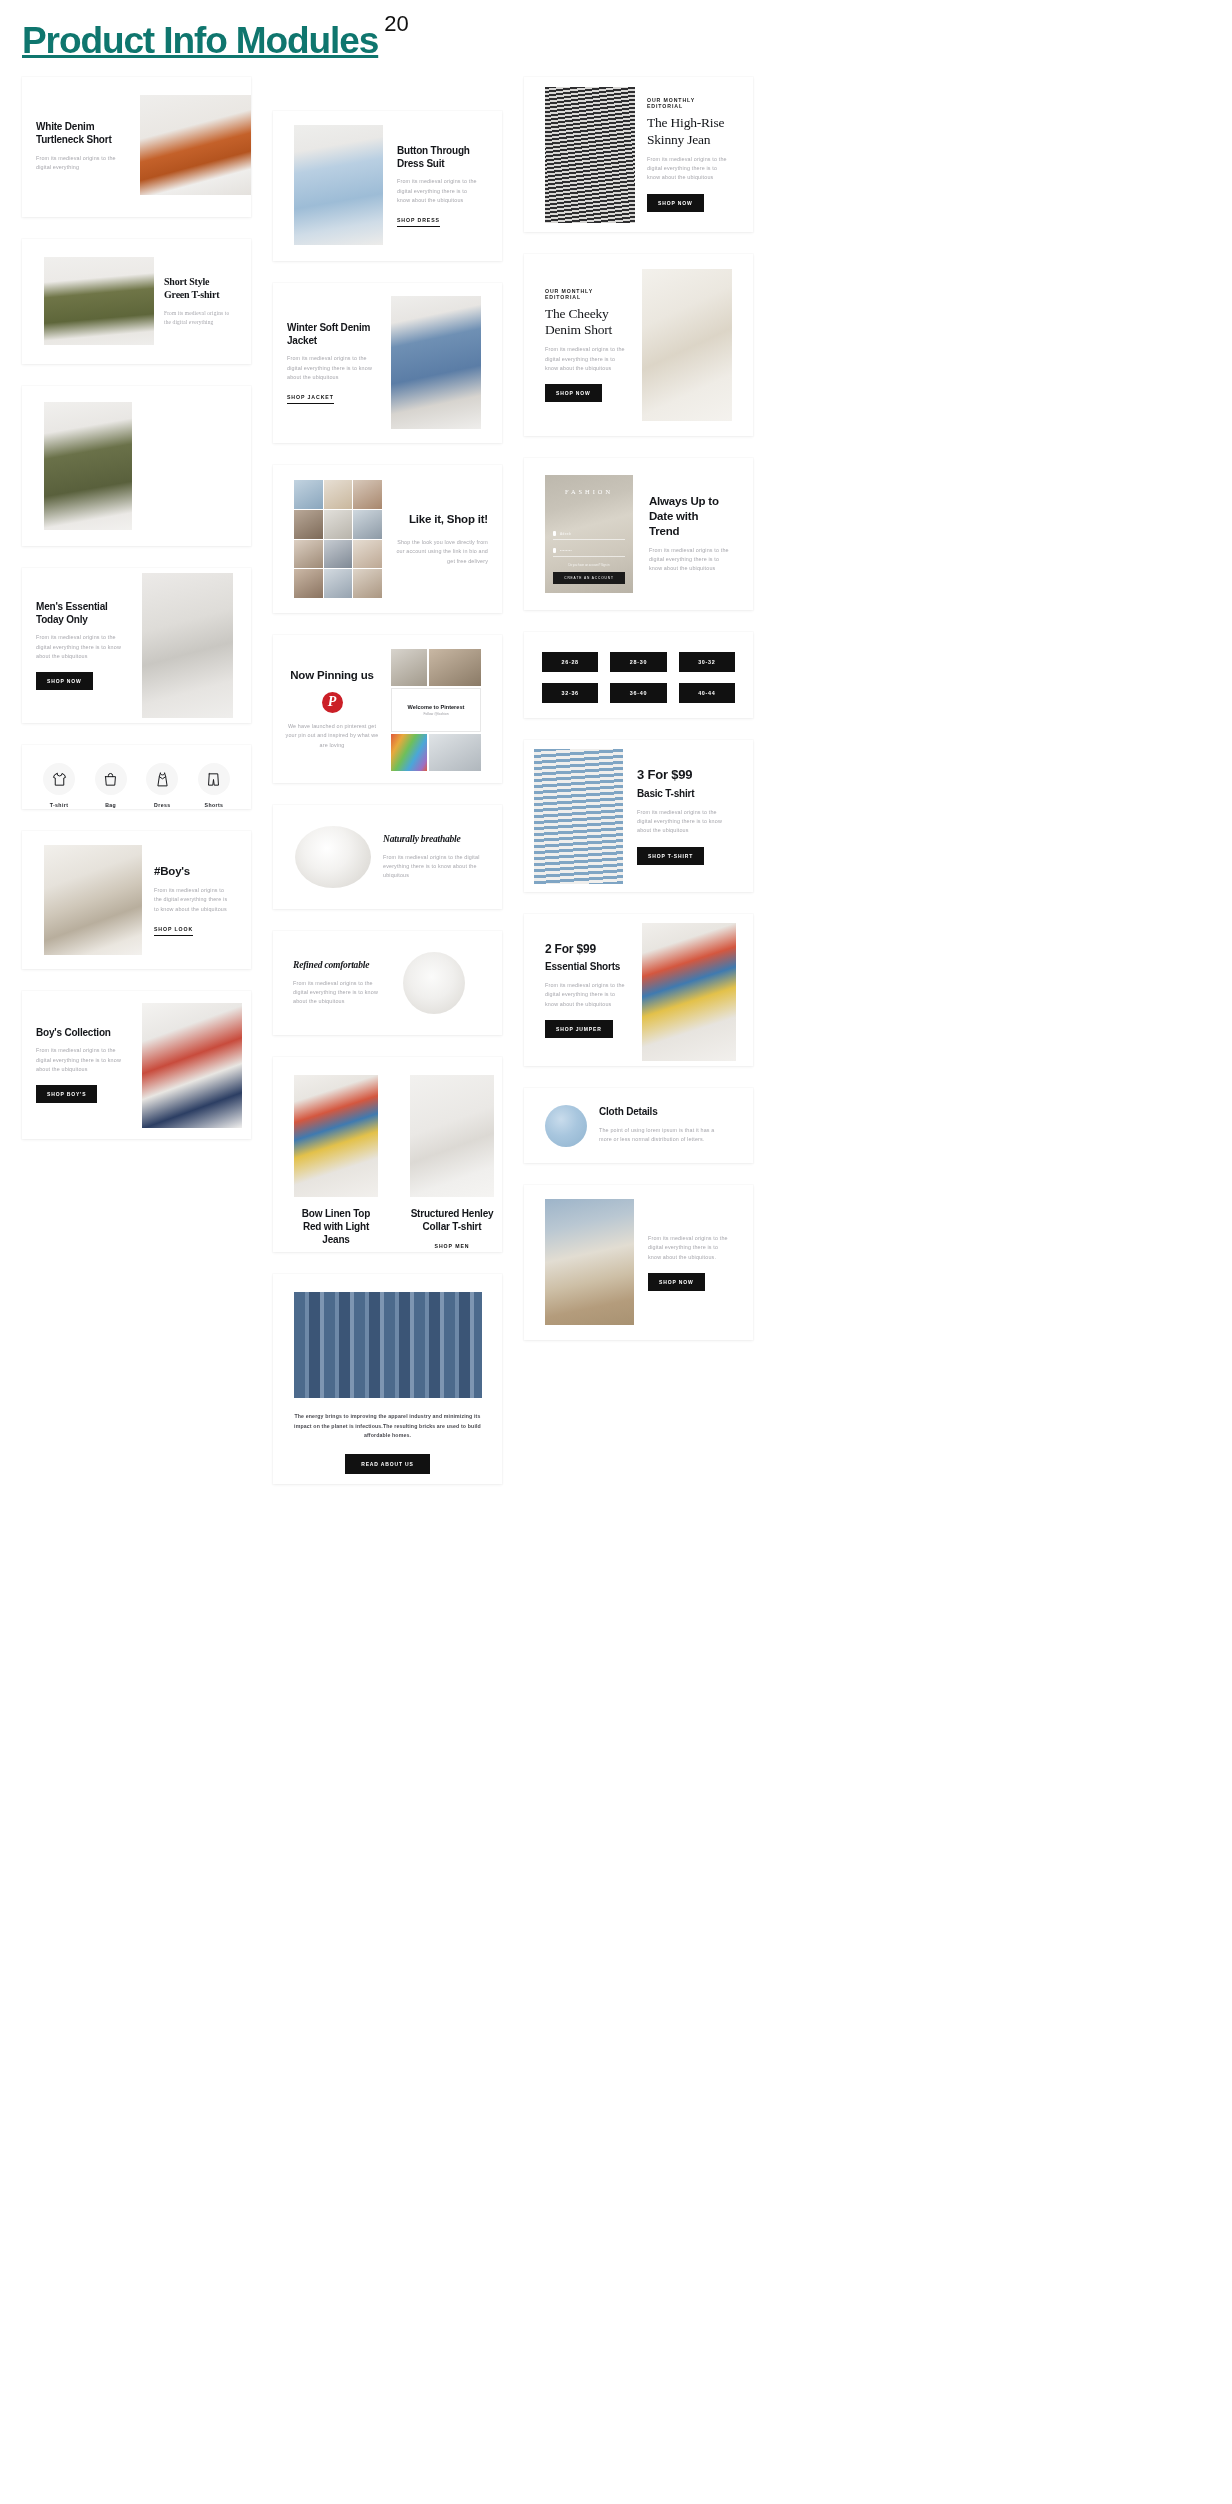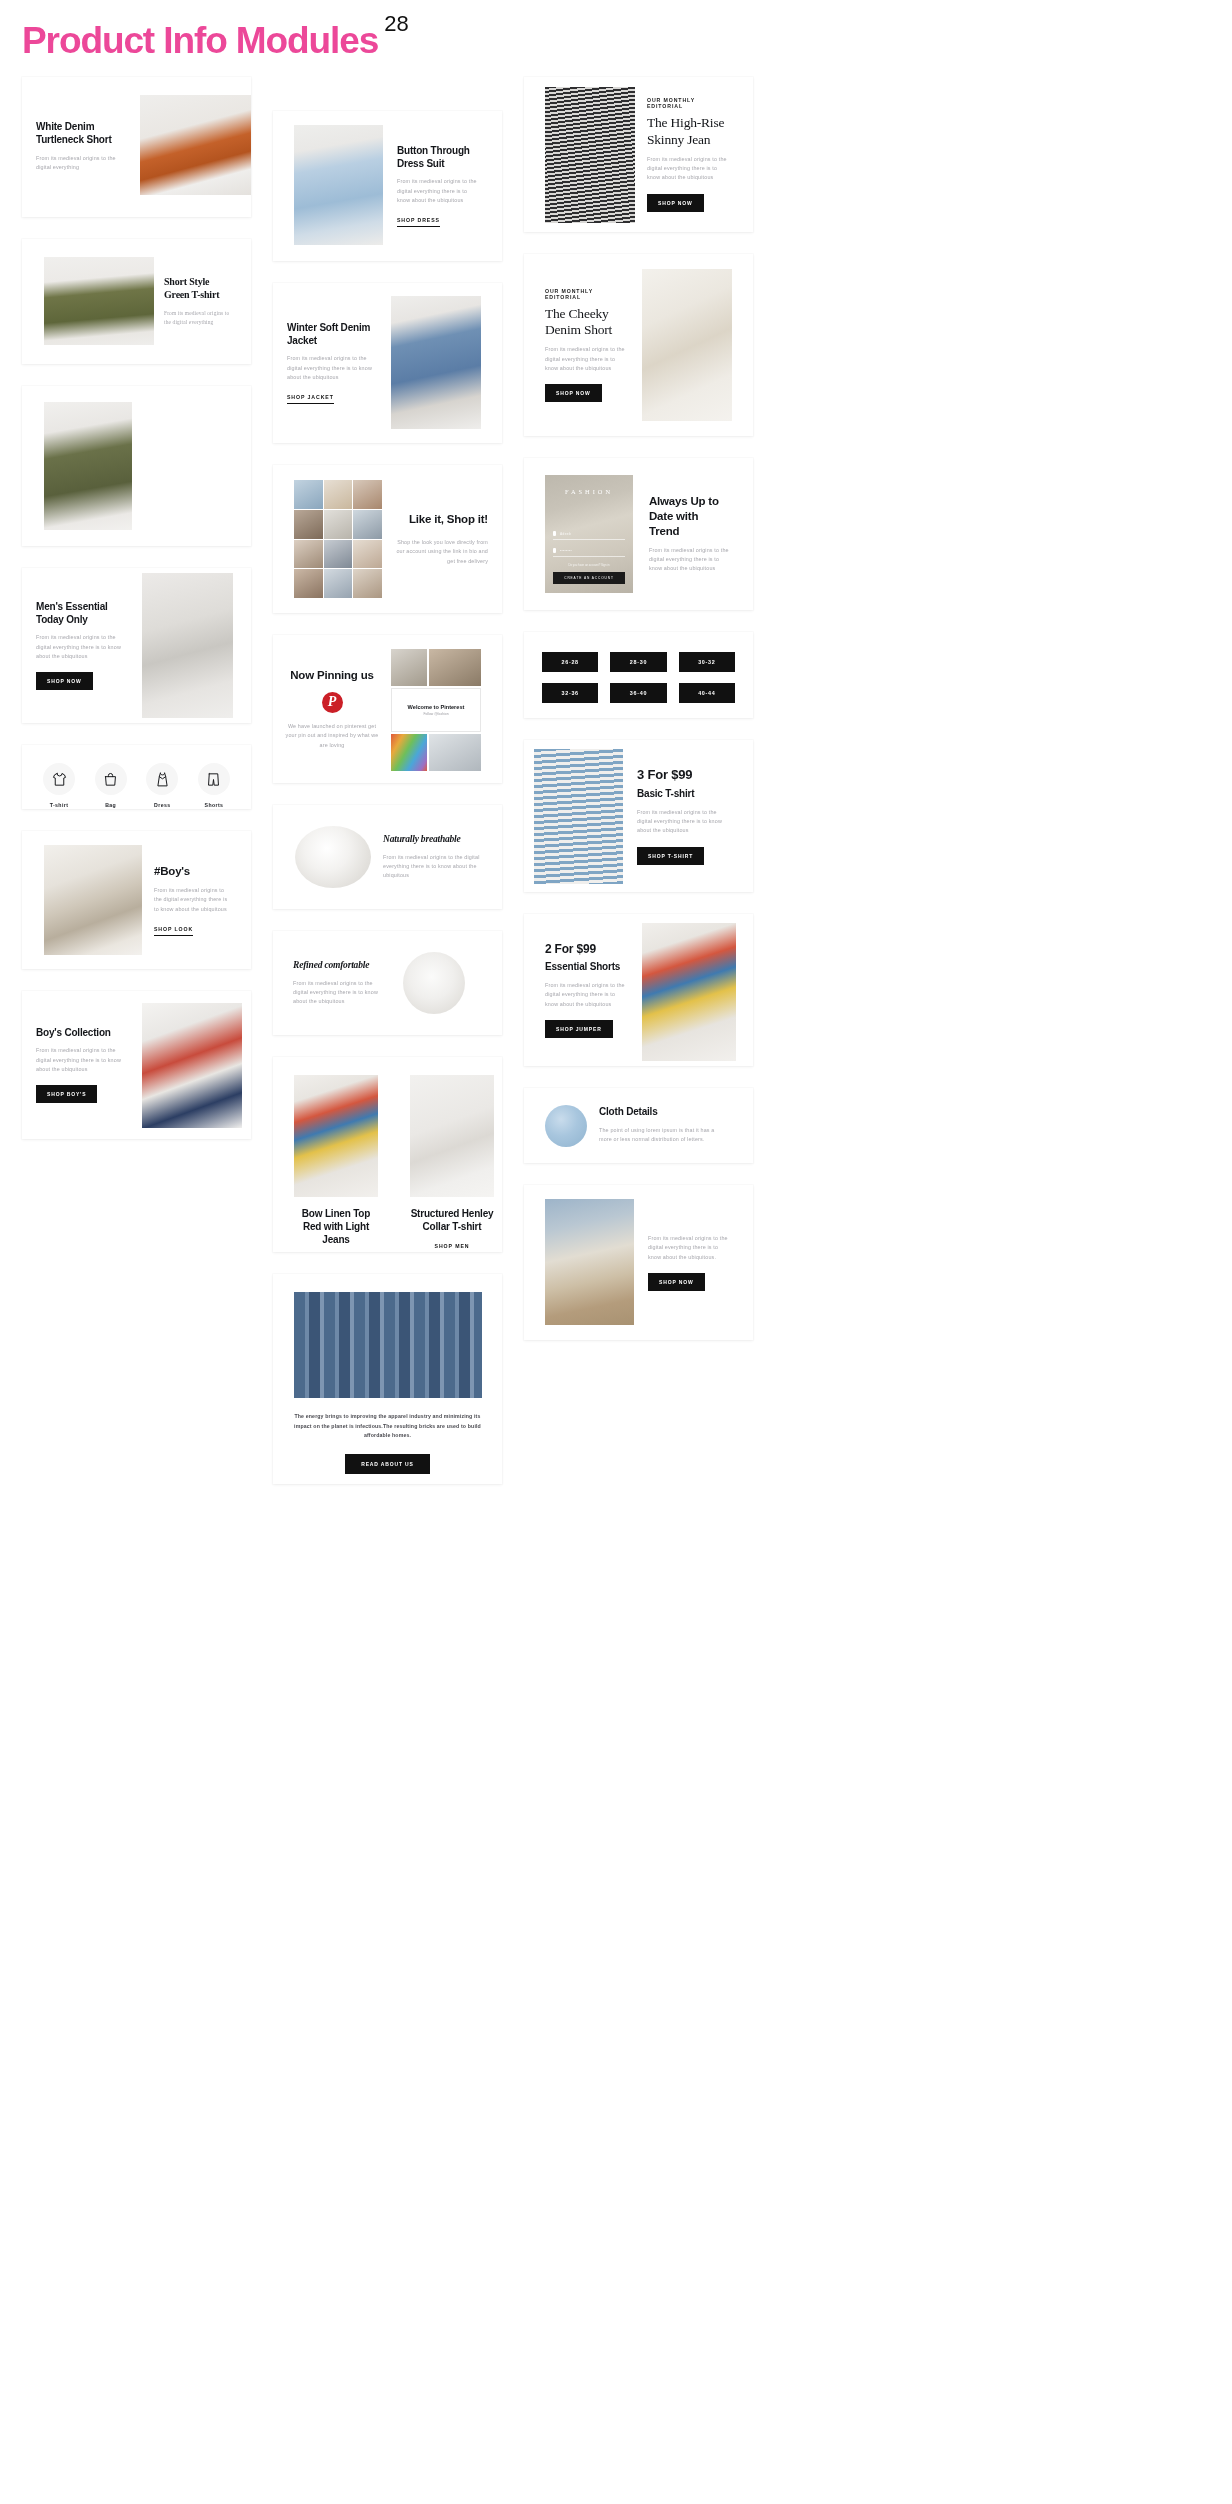--- a/index.html
+++ b/index.html
@@ -10,23 +10,24 @@
     -webkit-font-smoothing: antialiased;
   }
   .page { width: 1232px; padding: 0; position: relative; }
 
   
   .header { padding: 22px 0 18px 22px; }
   .header-title {
     font-size: 37px;
     font-weight: 700;
     letter-spacing: -1.1px;
-    color: #ec4899;
+    color: #0f766e;
     display: inline-block;
     line-height: 1;
+    text-decoration: underline;
   }
   .header-sup {
     font-size: 22px;
     font-weight: 400;
     color: #111;
     vertical-align: super;
     position: relative;
     top: -16px;
     left: 6px;
     letter-spacing: 0;
@@ -224,21 +225,21 @@
   .fashion-btn { background:#1a1a1a; color:#fff; font-size:3.2px; letter-spacing:.9px; text-align:center; padding:4px 0; margin-top:5px; }
 
   .svg-ico { width: 17px; height: 17px; stroke: #17181b; stroke-width: 1.4; fill: none; stroke-linejoin: round; stroke-linecap: round; }
 </style>
 </head>
 <body>
 
 <div class="page">
 
   <div class="header">
-    <span class="header-title">Product Info Modules</span><span class="header-sup">28</span>
+    <span class="header-title">Product Info Modules</span><span class="header-sup">20</span>
   </div>
 
   <div class="columns">
 
     <div class="col col1">
 
       <div class="card" style="height:140px;">
         <div class="split" style="height:100%;">
           <div class="txt" style="width:118px;">
             <div class="c-title">White Denim Turtleneck Short</div>

